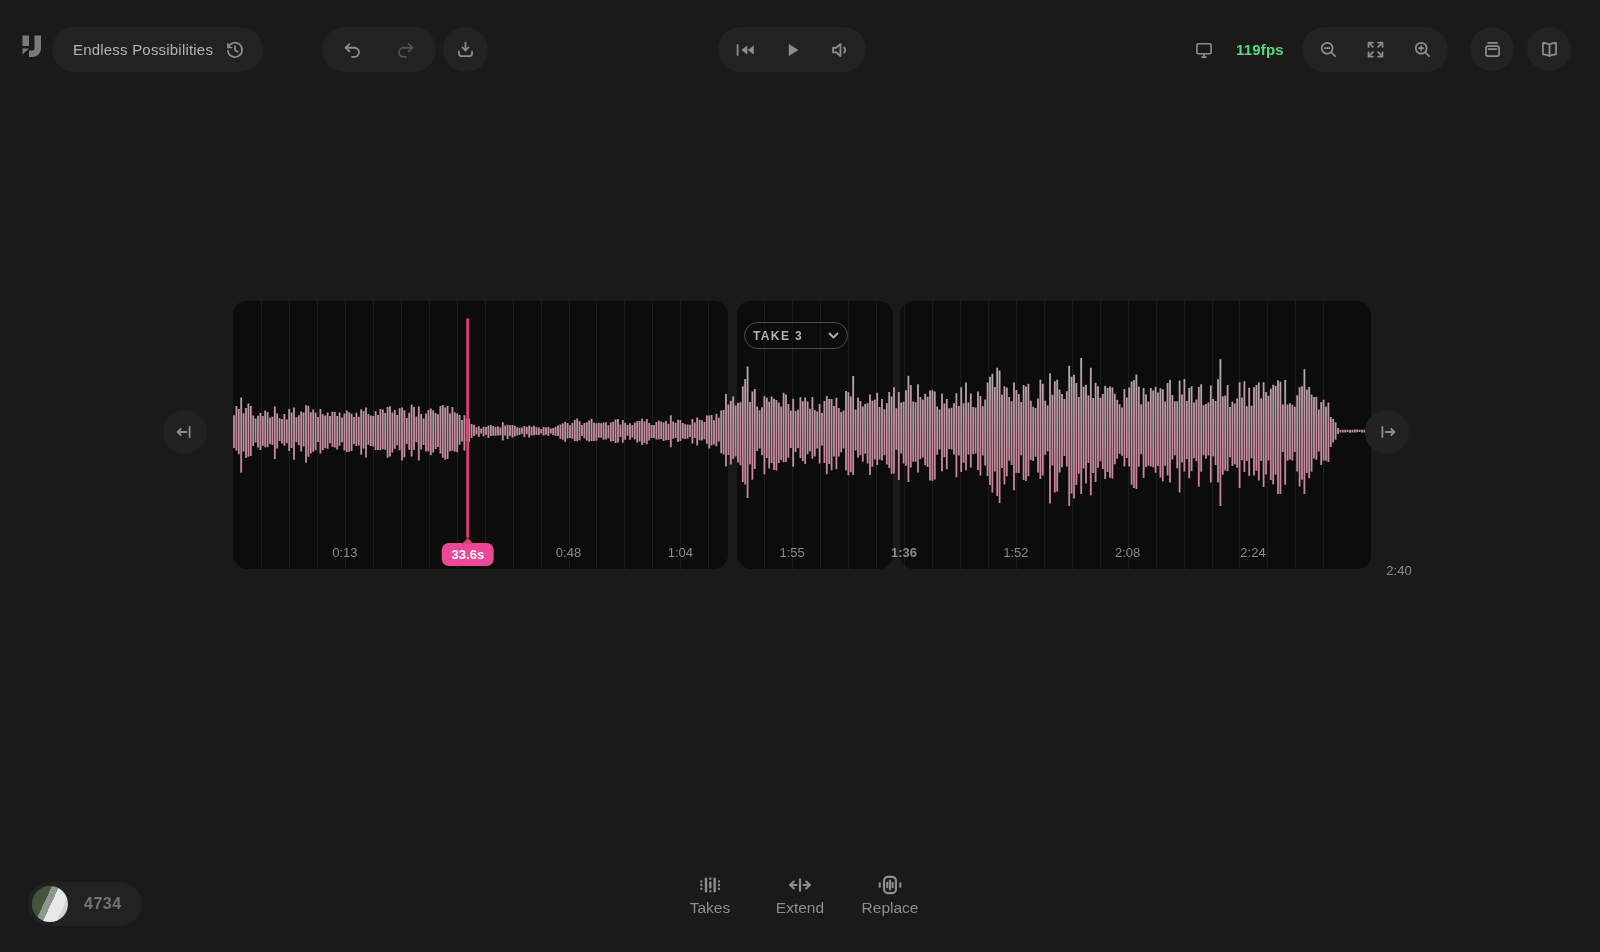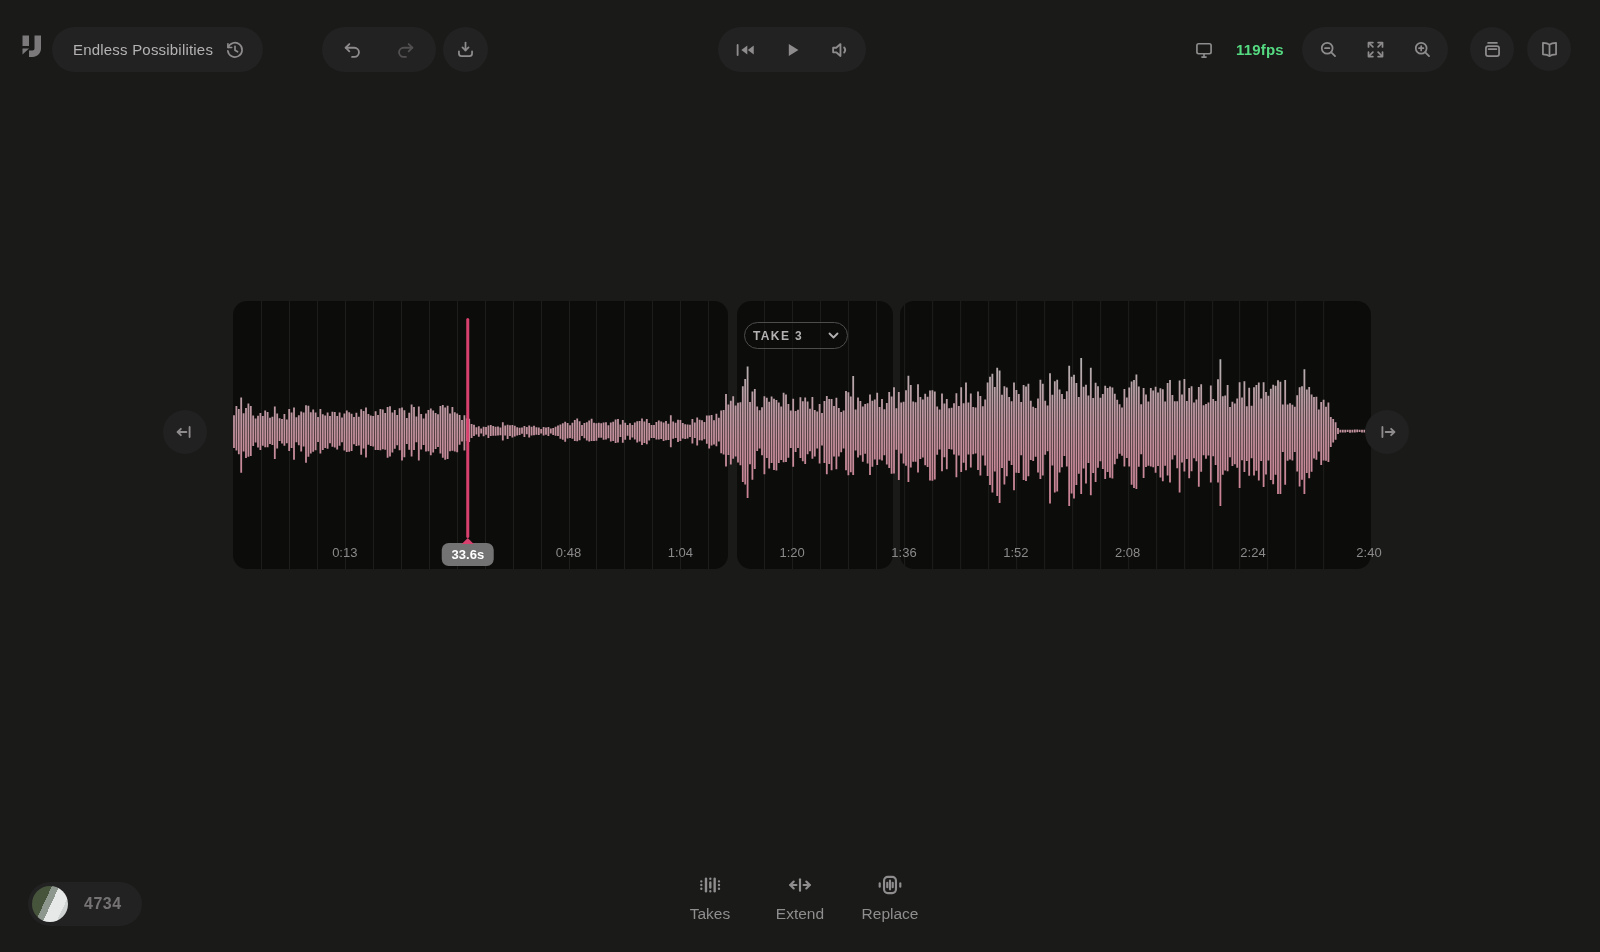--- a/index.html
+++ b/index.html
@@ -33,36 +33,36 @@
   .panel.p-left{left:0;width:495px;background-position-x:1px;}
   .panel.p-center{left:504px;width:156px;background-position-x:0px;}
   .panel.p-right{left:667px;width:471px;background-position-x:-22.9px;}
   .wave-svg{position:absolute;left:0;top:0;pointer-events:none;}
   .time-labels{position:absolute;left:0;top:244px;width:100%;height:18px;pointer-events:none;}
   .time-label{position:absolute;transform:translateX(-50%);font-size:13px;color:#8b898a;top:0;}
   .take-pill{position:absolute;left:511px;top:21px;width:104px;height:27px;border:1.5px solid #4e4d4e;
              border-radius:14px;background:rgba(12,12,11,.55);display:flex;align-items:center;justify-content:center;
              gap:25px;color:#b3b1b2;font-size:12px;font-weight:bold;letter-spacing:1.4px;}
   .playhead-line{position:absolute;top:17px;width:3.5px;height:220px;border-radius:2px;background:#d8416d;transform:translateX(-50%);}
-  .playhead-chip{position:absolute;top:242px;height:23px;padding:0 10px;border-radius:7px;background:#737373;
+  .playhead-chip{position:absolute;top:242px;height:23px;padding:0 10px;border-radius:7px;background:#ec4899;
                  color:#fff;font-size:13px;font-weight:bold;display:flex;align-items:center;transform:translateX(-50%);}
   .playhead-chip:before{content:"";position:absolute;top:-5px;left:50%;transform:translateX(-50%);
                  border-left:6px solid transparent;border-right:6px solid transparent;border-bottom:6px solid #d8416d;}
   .nav-btn{position:absolute;top:410px;width:44px;height:44px;border-radius:50%;background:#222121;color:#8e8c8d;}
   .nav-btn.left{left:163px;}
   .nav-btn.right{left:1365px;}
 
   
   .user-pill{position:absolute;left:28px;top:882px;height:44px;width:114px;border-radius:22px;background:#232222;
              display:flex;align-items:center;gap:16px;padding-left:4px;cursor:pointer;}
   .avatar{width:36px;height:36px;border-radius:50%;
           background:linear-gradient(115deg,#46543c 0 38%,#8e978e 38% 52%,#e7e9e8 52% 78%,#cfd3d2 78%);}
   .credits{font-size:16px;font-weight:bold;color:#757374;letter-spacing:.5px;}
   .actions{position:absolute;left:50%;top:872px;transform:translateX(-50%);display:flex;gap:14px;}
-  .action{display:flex;flex-direction:column;align-items:center;gap:7px;color:#8f8d8e;width:76px;}
+  .action{display:flex;flex-direction:column;align-items:center;gap:1px;color:#8f8d8e;width:76px;}
   .action .lbl{font-size:15.5px;color:#8f8d8e;}
 </style>
 </head>
 <body>
 
 <div class="logo">
   <svg width="28" height="28" viewBox="0 0 28 26" fill="#7b797a">
     <path d="M4.5 2.5h6.5v10.5H4.5z"></path>
     <path d="M4.5 15.5h6.5l-6.5 6z"></path>
     <path d="M16.5 2.5H23v13c0 4.7-3.8 8.5-8.5 8.5H11v-6.5h3.5c1.1 0 2-.9 2-2z"></path>
@@ -202,26 +202,26 @@
         <stop offset="1" stop-color="#cb8093"></stop>
       </linearGradient>
     </defs>
     <path id="wave-path" fill="none" stroke="url(#wavegrad)" stroke-width="1.8" d="M1.0 114.2V146.9M3.4 105.1V149.6M5.8 107.9V153.3M8.2 96.5V171.7M10.6 112.3V150.5M13.0 107.1V156.9M15.4 102.5V155.7M17.8 104.9V154.9M20.2 114.6V145.1M22.6 117.5V141.6M25.0 114.7V146.5M27.4 111.9V148.9M29.8 114.9V144.8M32.2 109.4V146.2M34.6 111.1V146.2M37.0 116.7V142.9M39.4 115.7V144.1M41.8 105.6V158.1M44.2 112.4V147.4M46.6 117.2V140.0M49.0 117.9V142.5M51.4 113.1V144.8M53.8 118.5V142.2M56.2 108.1V149.9M58.6 111.6V147.0M61.0 106.4V158.7M63.4 116.2V141.3M65.8 114.2V144.2M68.2 110.4V150.4M70.6 111.5V145.6M73.0 104.3V161.7M75.4 104.7V155.7M77.8 111.3V152.5M80.2 108.4V150.8M82.6 111.4V149.2M85.0 116.1V141.1M87.4 108.0V152.6M89.8 113.2V149.0M92.2 114.5V146.9M94.6 111.6V147.7M97.0 115.1V142.3M99.4 110.8V145.8M101.8 111.1V146.5M104.2 114.9V148.5M106.6 111.6V144.7M109.0 116.4V141.2M111.4 112.4V149.5M113.8 109.6V151.0M116.2 111.3V150.7M118.6 112.7V150.1M121.0 115.9V143.3M123.4 111.7V145.1M125.8 115.7V144.4M128.2 108.2V153.7M130.6 110.0V147.5M133.0 106.6V156.6M135.4 113.0V143.8M137.8 114.4V144.9M140.2 115.0V145.4M142.6 110.2V149.0M145.0 113.9V149.1M147.4 107.9V149.3M149.8 108.4V148.2M152.2 112.0V148.8M154.6 106.1V156.7M157.0 105.2V155.4M159.4 111.6V151.5M161.8 108.9V147.8M164.2 114.0V144.2M166.6 107.3V149.3M169.0 106.6V159.6M171.4 109.3V156.2M173.8 117.1V143.0M176.2 111.8V148.7M178.6 103.5V155.6M181.0 106.1V149.1M183.4 115.5V141.3M185.8 105.5V159.6M188.2 113.1V148.6M190.6 117.5V144.1M193.0 112.4V150.5M195.4 108.9V150.2M197.8 107.6V154.2M200.2 109.6V151.5M202.6 111.9V148.1M205.0 113.2V146.1M207.4 105.1V152.4M209.8 104.0V156.8M212.2 106.6V158.7M214.6 104.7V158.1M217.0 112.4V150.2M219.4 106.0V149.8M221.8 111.2V150.5M224.2 112.6V151.2M226.6 114.0V143.8M229.0 119.0V140.4M231.4 114.2V149.5M233.8 117.4V139.9M236.2 117.7V140.9M238.6 123.1V136.9M241.0 123.8V135.1M243.4 126.3V133.4M245.8 125.3V135.7M248.2 127.6V132.5M250.6 125.7V135.2M253.0 126.0V133.7M255.4 124.4V136.9M257.8 123.9V135.0M260.2 125.0V134.8M262.6 125.8V134.8M265.0 125.6V134.6M267.4 126.6V134.2M269.8 121.3V139.6M272.2 124.4V134.6M274.6 123.8V137.9M277.0 124.2V134.9M279.4 123.9V136.4M281.8 124.7V135.5M284.2 126.3V134.5M286.6 126.7V133.9M289.0 126.4V132.8M291.4 125.1V135.9M293.8 125.9V133.3M296.2 124.6V136.5M298.6 125.7V134.4M301.0 124.7V134.2M303.4 126.2V133.7M305.8 126.4V134.1M308.2 127.9V132.4M310.6 126.1V134.4M313.0 126.6V133.7M315.4 126.0V135.1M317.8 127.5V132.5M320.2 126.9V133.9M322.6 125.8V134.7M325.0 124.6V135.0M327.4 123.5V137.8M329.8 122.3V138.7M332.2 120.7V140.7M334.6 122.1V137.5M337.0 124.2V137.1M339.4 121.8V137.7M341.8 118.9V140.1M344.2 117.6V140.3M346.6 120.2V139.3M349.0 124.1V135.1M351.4 122.1V137.3M353.8 121.2V139.6M356.2 119.4V140.6M358.6 117.7V140.1M361.0 121.7V140.0M363.4 122.2V139.7M365.8 121.8V136.8M368.2 122.3V136.7M370.6 121.6V138.7M373.0 121.3V138.5M375.4 124.3V137.3M377.8 121.5V140.5M380.2 120.7V139.9M382.6 118.5V142.1M385.0 118.1V141.6M387.4 123.4V136.1M389.8 119.0V141.7M392.2 121.7V138.7M394.6 123.9V134.8M397.0 122.3V138.8M399.4 123.9V136.5M401.8 121.6V138.6M404.2 120.2V141.5M406.6 119.9V140.5M409.0 117.6V144.0M411.4 120.5V142.1M413.8 117.9V143.2M416.2 122.1V139.6M418.6 124.0V137.0M421.0 124.1V136.9M423.4 121.0V138.5M425.8 119.5V138.5M428.2 120.6V138.1M430.6 121.5V140.0M433.0 119.9V139.3M435.4 122.7V139.0M437.8 114.3V146.2M440.2 120.5V137.8M442.6 121.7V137.0M445.0 118.7V141.0M447.4 119.0V139.9M449.8 121.9V137.4M452.2 123.3V138.1M454.6 123.6V137.4M457.0 123.7V136.1M459.4 118.1V142.5M461.8 121.4V137.0M464.2 116.4V144.4M466.6 118.8V139.2M469.0 119.3V139.5M471.4 120.9V138.3M473.8 114.5V142.7M476.2 114.4V147.4M478.6 114.1V144.5M481.0 119.3V143.6M483.4 112.8V145.2M485.8 116.7V140.4M488.2 109.4V152.3M490.6 109.1V153.6M493.0 93.1V165.6M495.4 103.4V154.0M497.8 99.7V163.4M500.2 95.2V157.8M502.6 104.4V155.6M505.0 101.7V161.6M507.4 101.2V164.2M509.8 85.3V180.9M512.2 78.0V183.5M514.6 65.4V197.1M517.0 101.0V163.2M519.4 90.6V178.8M521.8 88.0V168.0M524.2 105.6V150.1M526.6 109.3V147.4M529.0 106.2V154.2M531.4 95.2V173.2M533.8 96.8V157.0M536.2 100.8V167.4M538.6 95.4V162.1M541.0 97.8V169.1M543.4 98.9V169.5M545.8 101.4V161.9M548.2 105.5V158.9M550.6 91.8V161.2M553.0 93.6V161.1M555.4 103.0V156.8M557.8 109.5V147.0M560.2 97.7V165.8M562.6 110.0V151.1M565.0 108.8V147.0M567.4 96.3V157.1M569.8 100.2V160.2M572.2 96.6V162.9M574.6 100.5V153.2M577.0 107.7V150.3M579.4 95.9V157.8M581.8 109.0V155.6M584.2 110.4V147.4M586.6 102.9V162.6M589.0 111.9V144.4M591.4 100.0V161.9M593.8 95.0V173.3M596.2 98.0V163.0M598.6 98.1V169.2M601.0 105.0V155.6M603.4 96.8V168.3M605.8 107.0V155.5M608.2 111.1V151.3M610.6 109.4V147.6M613.0 90.1V169.3M615.4 91.2V174.2M617.8 95.5V171.2M620.2 74.9V174.1M622.6 108.4V149.6M625.0 96.4V156.6M627.4 99.9V154.2M629.8 105.5V160.7M632.2 103.1V152.7M634.6 102.2V162.6M637.0 93.5V174.1M639.4 99.8V165.7M641.8 98.4V158.4M644.2 91.8V164.1M646.6 105.9V158.4M649.0 98.0V159.4M651.4 108.2V154.3M653.8 102.1V163.4M656.2 90.9V167.0M658.6 95.5V172.7M661.0 86.2V172.6M663.4 107.2V148.7M665.8 91.1V179.0M668.2 101.6V152.4M670.6 100.7V162.4M673.0 89.2V164.8M675.4 74.7V181.0M677.8 84.0V166.5M680.2 100.5V160.8M682.6 101.2V160.8M685.0 83.2V171.4M687.4 95.9V158.0M689.8 98.5V156.6M692.2 92.7V164.3M694.6 95.7V166.1M697.0 89.4V179.4M699.4 89.3V179.8M701.8 90.6V178.6M704.2 105.4V153.8M706.6 108.4V148.6M709.0 92.5V170.2M711.4 102.4V156.3M713.8 98.0V168.2M716.2 107.2V148.1M718.6 106.8V148.4M721.0 102.3V153.4M723.4 92.3V176.3M725.8 105.0V154.6M728.2 86.2V170.9M730.6 102.3V161.8M733.0 81.5V169.3M735.4 101.4V153.6M737.8 92.4V166.4M740.2 106.1V153.2M742.6 106.4V152.6M745.0 90.6V169.1M747.4 95.1V174.6M749.8 105.2V154.5M752.2 98.6V164.5M754.6 81.5V174.9M757.0 75.8V184.0M759.4 72.7V191.5M761.8 86.0V170.4M764.2 66.7V195.0M766.6 69.4V202.1M769.0 93.8V167.0M771.4 85.2V183.5M773.8 86.4V175.2M776.2 95.9V159.7M778.6 100.3V164.1M781.0 81.5V189.3M783.4 89.1V171.8M785.8 93.1V171.9M788.2 101.1V154.2M790.6 83.9V179.1M793.0 85.5V179.9M795.4 82.8V175.3M797.8 99.7V159.0M800.2 105.7V160.1M802.6 106.9V155.8M805.0 97.5V171.4M807.4 78.8V178.0M809.8 82.8V174.5M812.2 99.7V153.7M814.6 104.4V150.2M817.0 72.3V202.6M819.4 93.7V164.5M821.8 80.2V191.5M824.2 78.8V190.5M826.6 88.6V171.4M829.0 92.9V166.3M831.4 97.9V155.1M833.8 90.3V165.5M836.2 64.7V205.0M838.6 75.7V192.4M841.0 73.7V197.6M843.4 82.1V183.9M845.8 96.0V172.7M848.2 57.0V192.9M850.6 85.7V167.5M853.0 83.7V182.4M855.4 94.5V162.1M857.8 66.8V194.2M860.2 97.0V172.1M862.6 81.8V180.9M865.0 85.2V166.8M867.4 96.8V160.2M869.8 93.1V168.1M872.2 84.7V178.0M874.6 87.1V170.9M877.0 85.5V176.8M879.4 86.5V177.6M881.8 92.7V163.3M884.2 98.8V157.7M886.6 103.3V152.7M889.0 106.5V154.7M891.4 88.1V165.6M893.8 96.6V156.9M896.2 86.6V165.6M898.6 80.4V183.8M901.0 79.1V187.1M903.4 73.6V188.1M905.8 85.4V165.7M908.2 103.2V153.3M910.6 87.1V177.1M913.0 93.6V165.9M915.4 100.6V164.8M917.8 87.1V165.5M920.2 89.6V166.3M922.6 85.7V171.8M925.0 91.4V165.1M927.4 87.3V176.4M929.8 88.3V180.2M932.2 100.4V164.8M934.6 82.1V174.4M937.0 78.9V181.5M939.4 94.0V158.6M941.8 100.2V154.2M944.2 100.3V167.2M946.6 79.6V191.6M949.0 93.5V161.5M951.4 78.1V170.6M953.8 100.0V158.0M956.2 87.0V177.3M958.6 85.2V170.3M961.0 101.6V157.3M963.4 98.5V160.2M965.8 86.0V185.8M968.2 83.3V170.7M970.6 104.2V154.2M973.0 103.1V157.8M975.4 101.6V154.6M977.8 84.6V181.4M980.2 98.0V155.3M982.6 99.9V164.1M985.0 78.2V181.6M987.4 58.3V205.0M989.8 95.2V173.8M992.2 94.6V169.4M994.6 84.0V170.2M997.0 105.9V156.2M999.4 100.8V164.9M1001.8 102.6V163.3M1004.2 97.5V166.8M1006.6 81.3V187.0M1009.0 96.5V159.2M1011.4 80.3V171.0M1013.8 105.3V159.9M1016.2 86.7V174.7M1018.6 104.7V157.2M1021.0 86.2V174.5M1023.4 83.9V169.7M1025.8 81.6V179.4M1028.2 97.4V159.9M1030.6 81.2V186.0M1033.0 90.9V173.4M1035.4 94.8V159.6M1037.8 87.7V178.9M1040.2 83.7V183.3M1042.6 84.8V173.7M1045.0 79.3V193.1M1047.4 80.8V192.9M1049.8 103.5V151.0M1052.2 79.0V183.7M1054.6 103.5V159.8M1057.0 102.2V158.6M1059.4 103.8V159.4M1061.8 105.7V151.0M1064.2 94.2V170.5M1066.6 86.3V185.6M1069.0 85.2V178.7M1071.4 68.3V193.0M1073.8 88.5V172.1M1076.2 86.0V177.3M1078.6 93.6V170.7M1081.0 96.1V157.4M1083.4 95.8V158.7M1085.8 108.5V150.5M1088.2 101.1V163.9M1090.6 98.7V159.6M1093.0 105.8V159.7M1095.4 101.6V160.9M1097.8 116.0V146.1M1100.2 118.0V141.6M1102.6 121.2V138.8M1105.0 126.9V133.0M1107.4 128.7V131.4M1109.8 128.7V131.6M1112.2 128.7V131.4M1114.6 128.7V131.1M1117.0 128.7V131.7M1119.4 128.7V131.4M1121.8 128.5V131.4M1124.2 128.5V131.2M1126.6 128.7V131.1M1129.0 128.7V131.6M1131.4 128.7V131.4M1133.8 128.7V131.4M1136.2 128.6V131.8"></path>
   </svg>
 
   <div class="time-labels" id="time-labels">
       <span class="time-label" style="left: 111.8px;">0:13</span>
       <span class="time-label" style="left: 335.5px;">0:48</span>
       <span class="time-label" style="left: 447.4px;">1:04</span>
-      <span class="time-label" style="left: 559.2px;">1:20</span>
-      <span class="time-label" style="left: 671px;">1:36</span>
+      <span class="time-label" style="left: 559.2px;">1:55</span>
+      <span class="time-label" style="left: 671px; font-weight: bold;">1:36</span>
       <span class="time-label" style="left: 782.9px;">1:52</span>
       <span class="time-label" style="left: 894.7px;">2:08</span>
       <span class="time-label" style="left: 1020px;">2:24</span>
-      <span class="time-label" style="left: 1136px;">2:40</span>
+      <span class="time-label" style="left: 1166px; margin-top: 18px;">2:40</span>
     </div>
 
   <div class="take-pill">
     <span>TAKE 3</span>
     <span>
       <svg width="11" height="7" viewBox="0 0 11 7" fill="none" stroke="#b3b1b2" stroke-width="1.8" stroke-linecap="round" stroke-linejoin="round">
         <path d="M1.5 1.5 5.5 5.5 9.5 1.5"></path>
       </svg>
     </span>
   </div>

